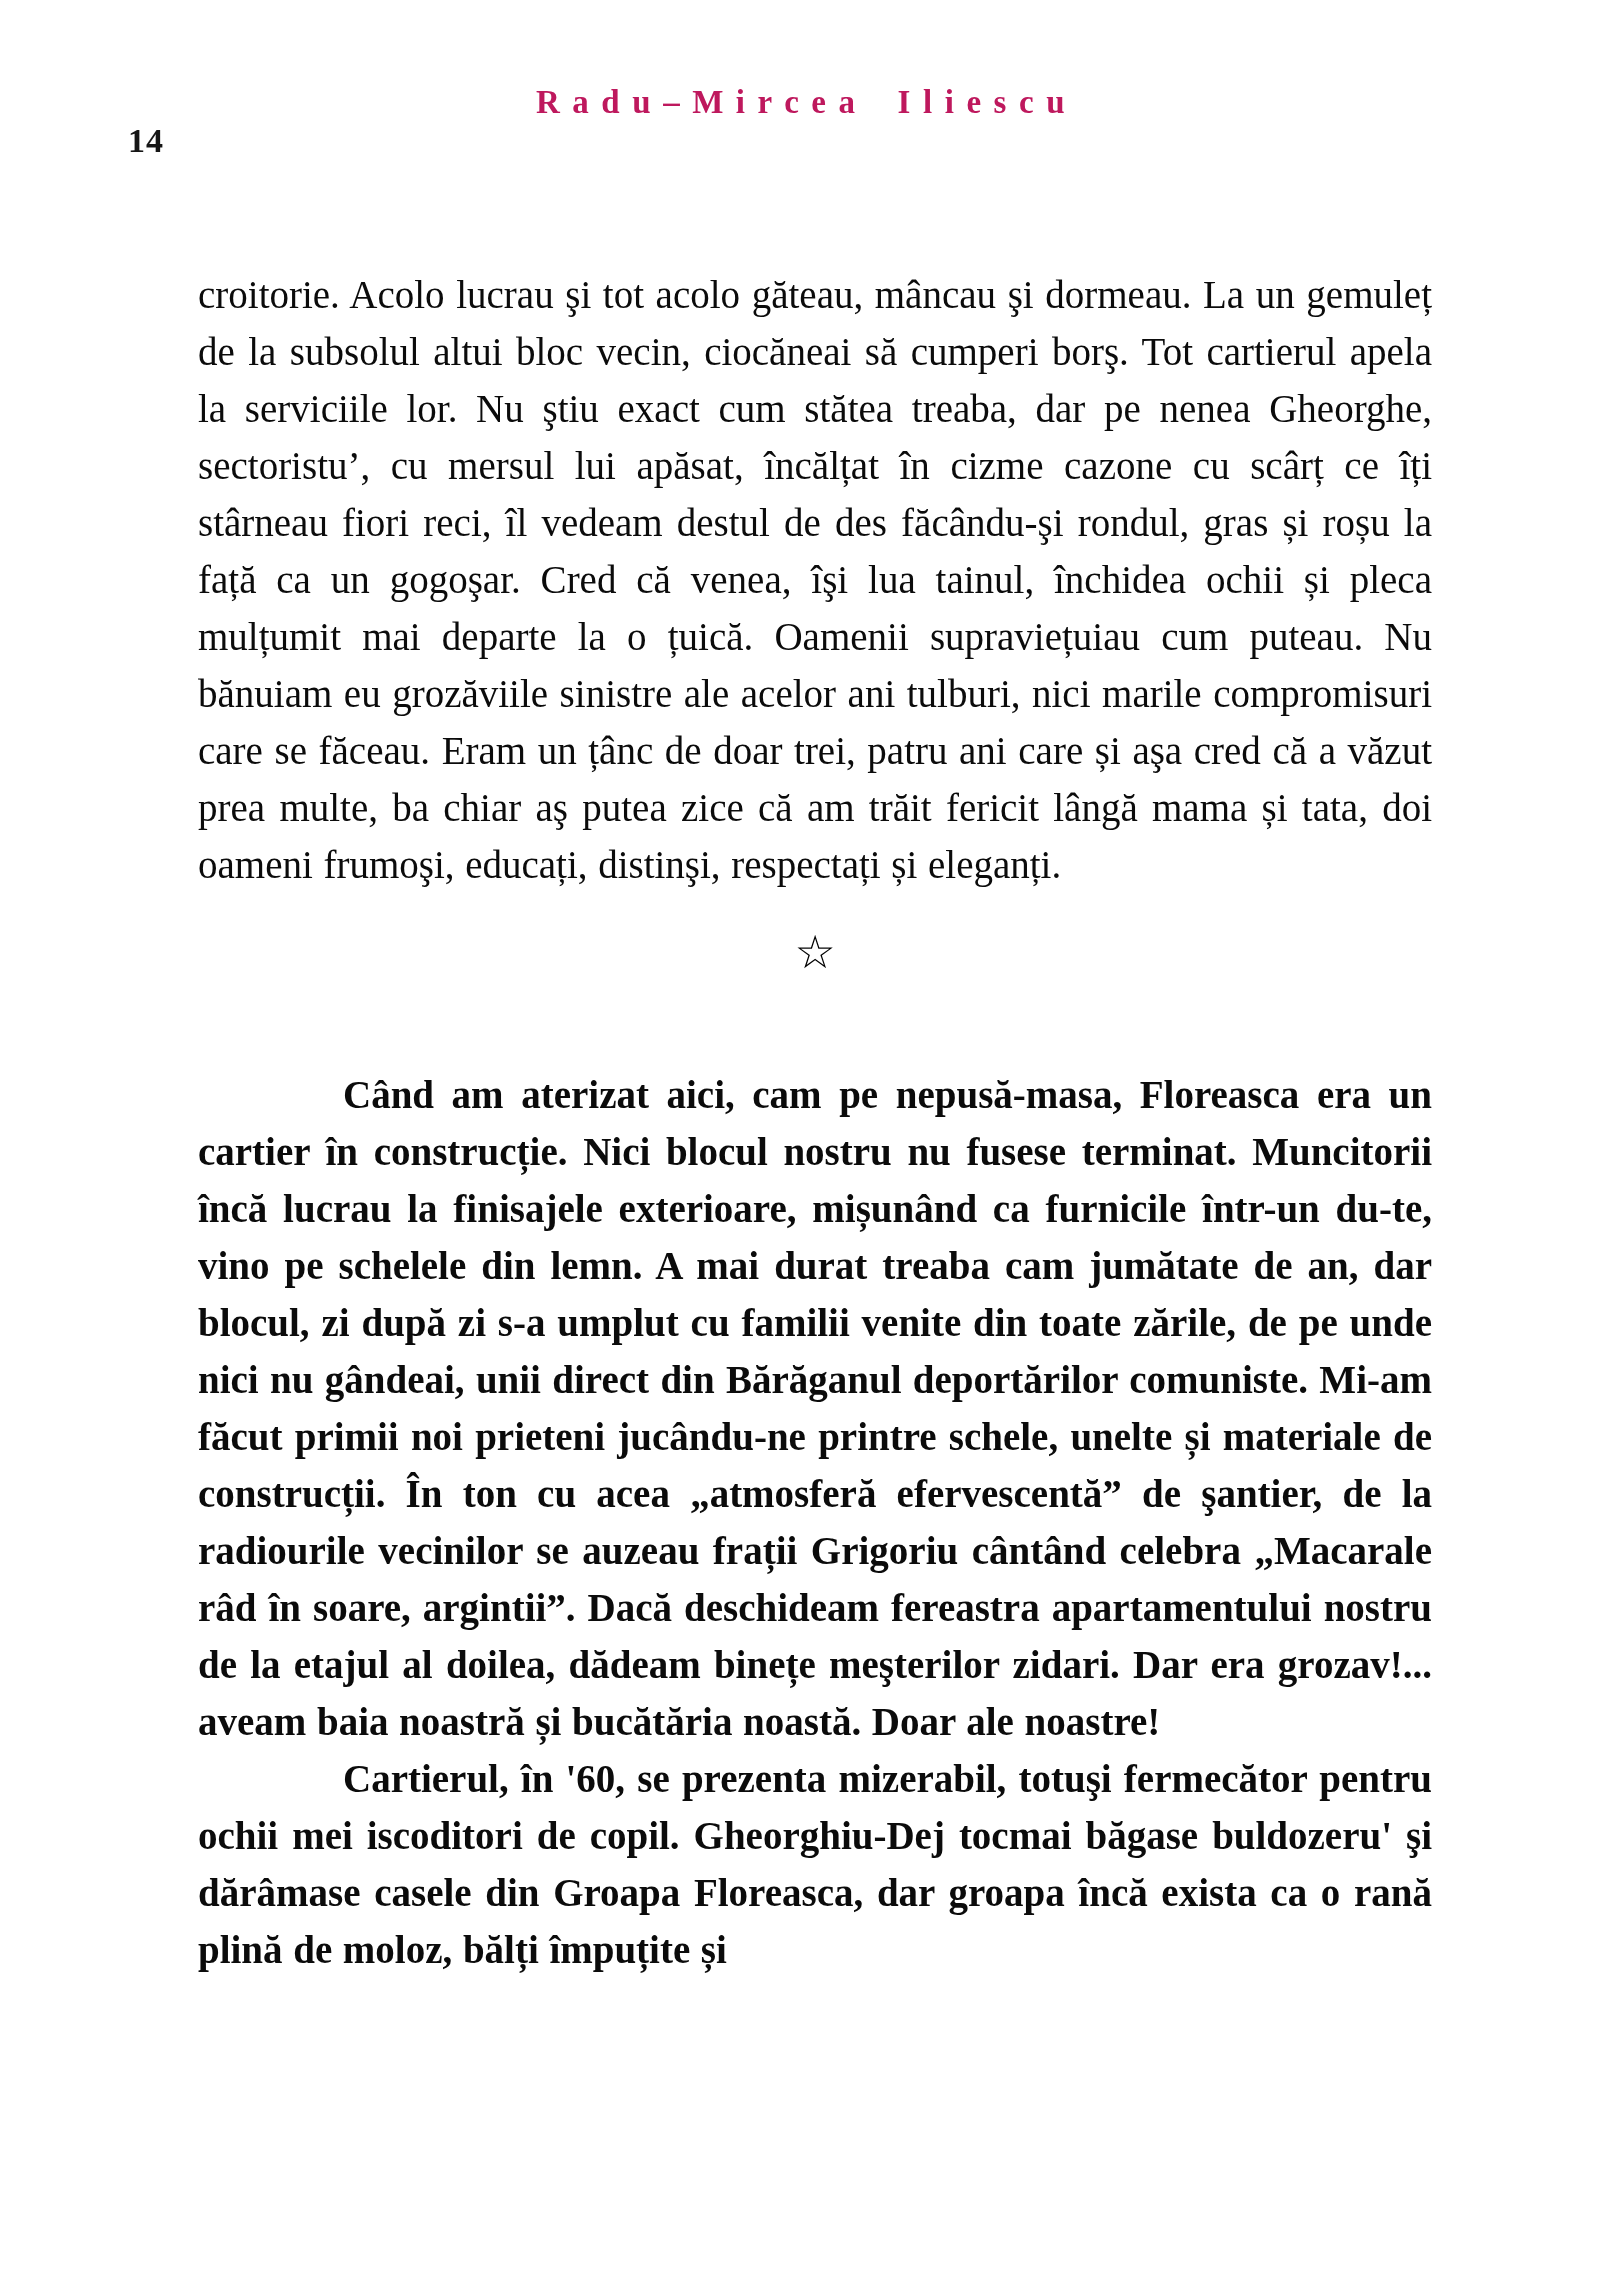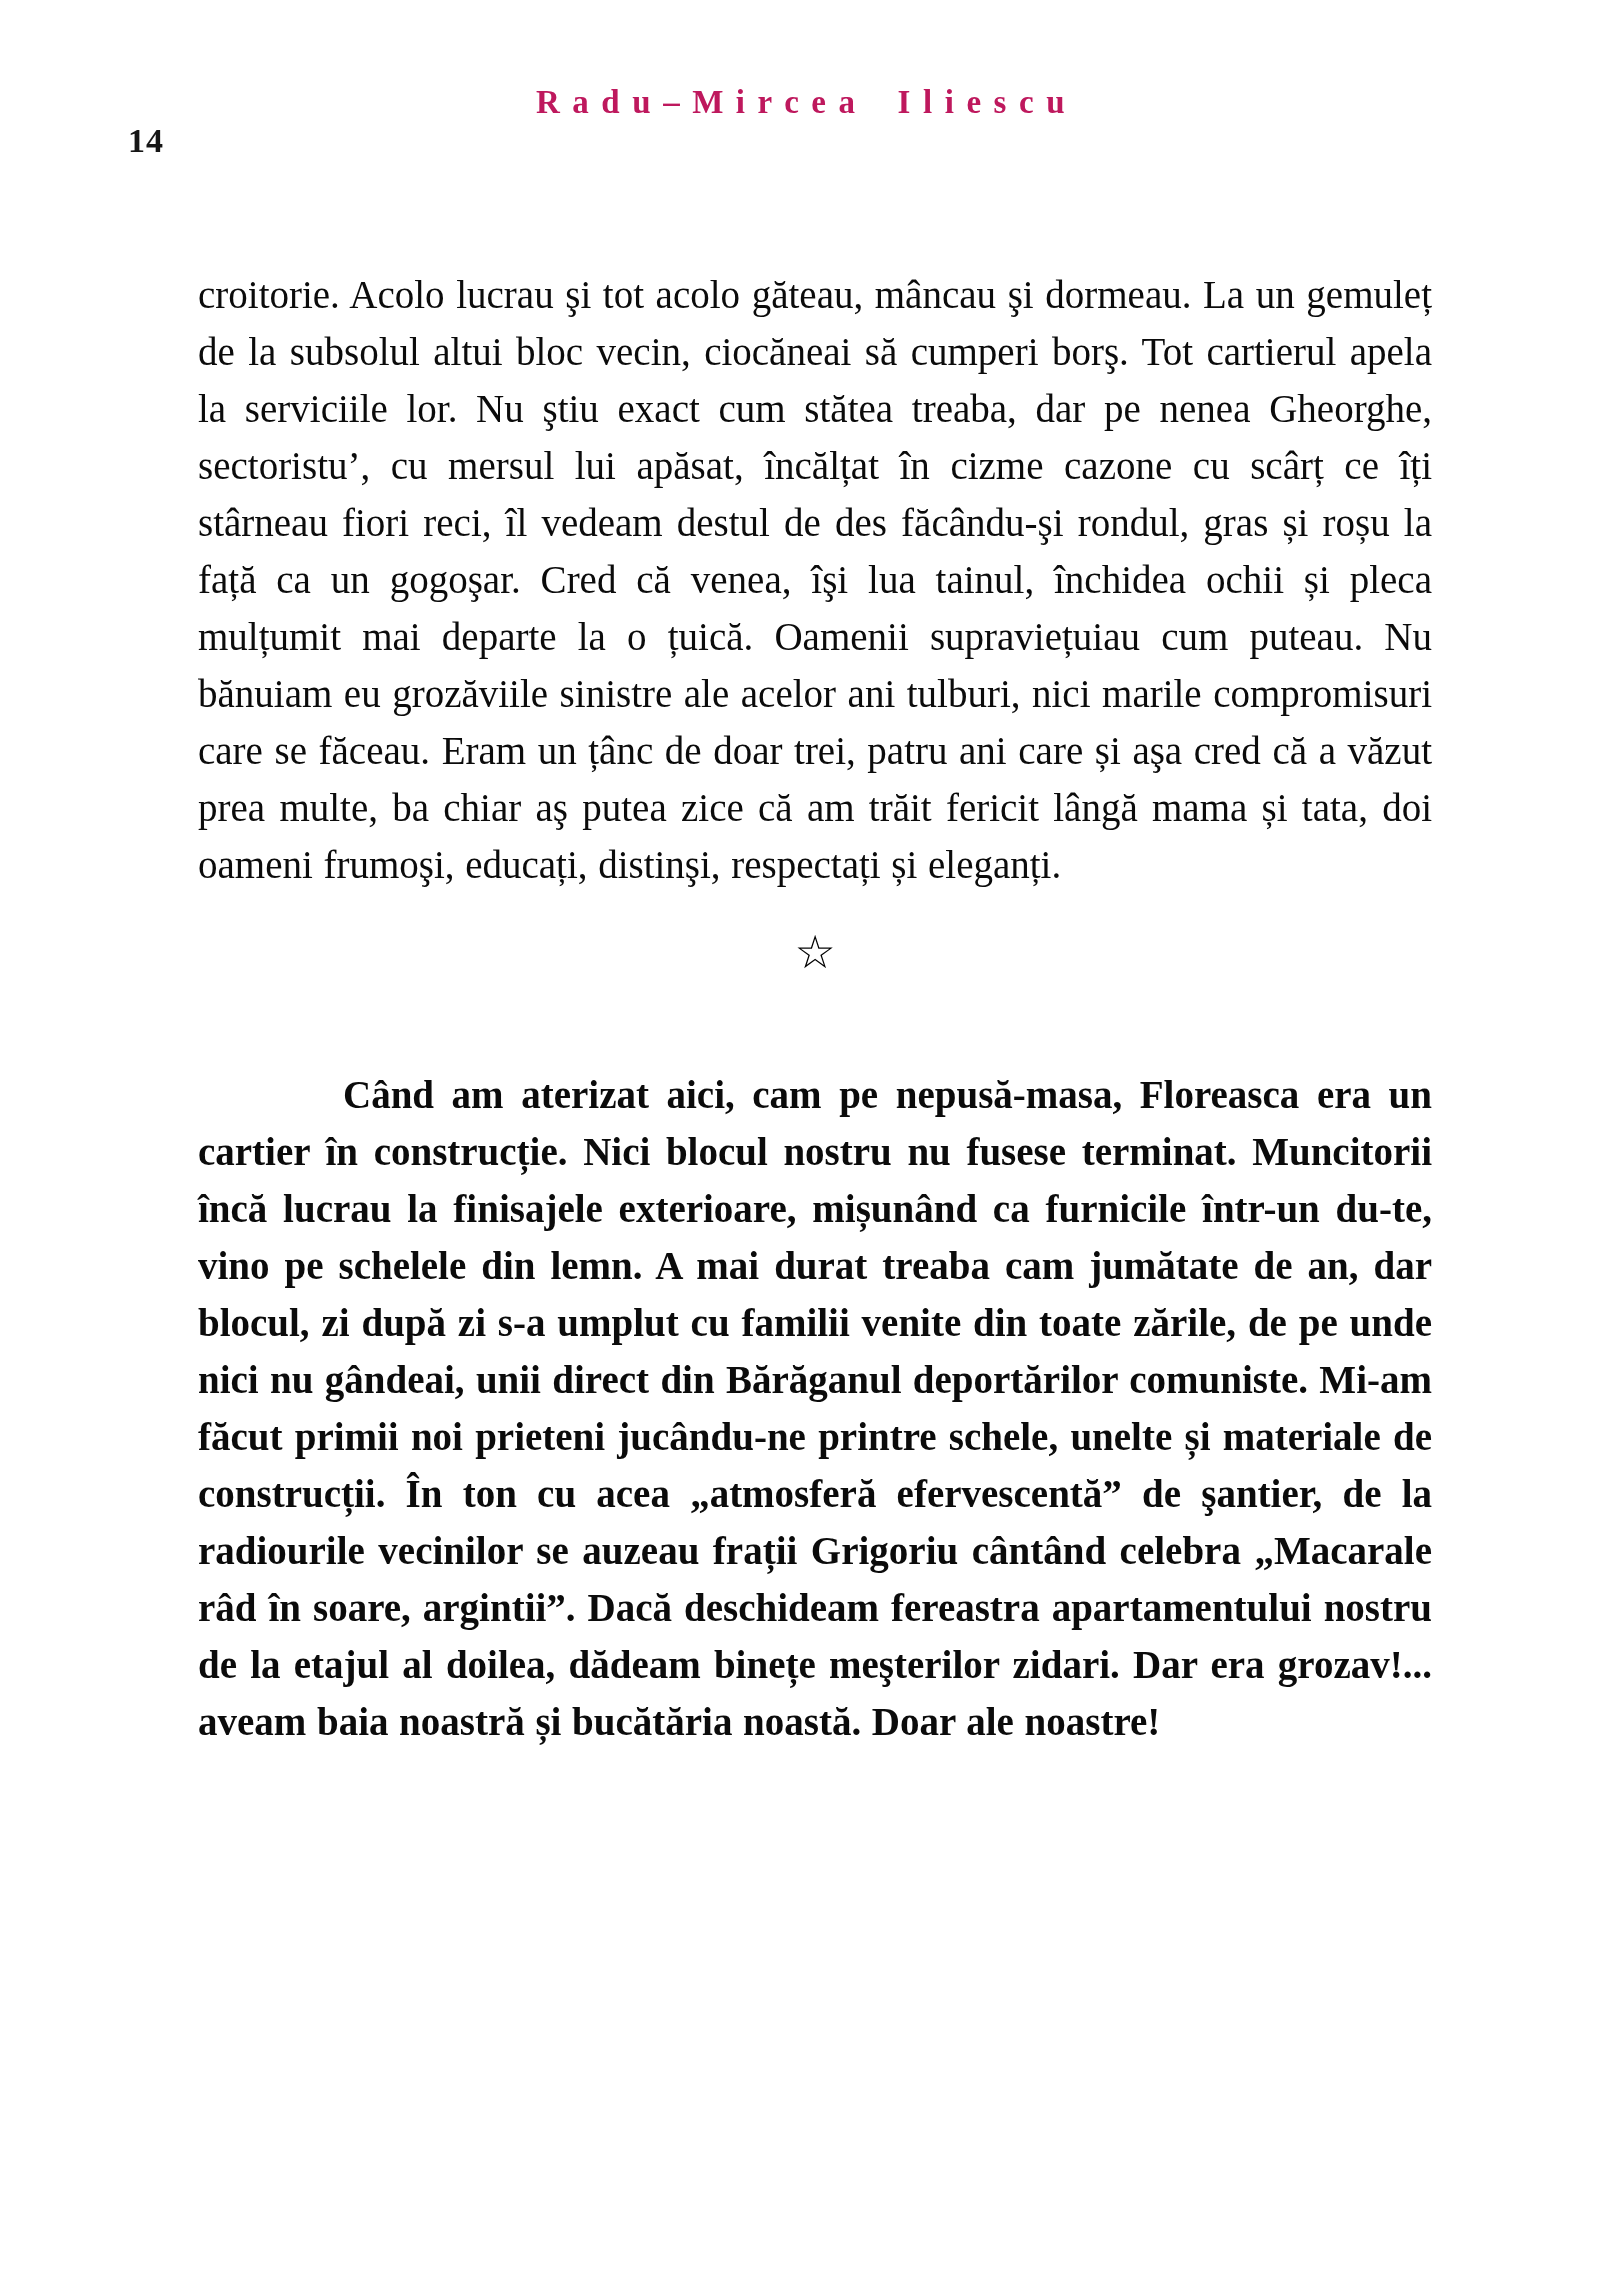--- a/index.html
+++ b/index.html
@@ -80,17 +80,18 @@
   <div class="body-text">
 
     <p>croitorie. Acolo lucrau şi tot acolo găteau, mâncau şi dormeau. La un gemuleț de la subsolul altui bloc vecin, ciocăneai să cumperi borş. Tot cartierul apela la serviciile lor. Nu ştiu exact cum stătea treaba, dar pe nenea Gheorghe, sectoristu’, cu mersul lui apăsat, încălțat în cizme cazone cu scârț ce îți stârneau fiori reci, îl vedeam destul de des făcându-şi rondul, gras și roșu la față ca un gogoşar. Cred că venea, îşi lua tainul, închidea ochii și pleca mulțumit mai departe la o țuică. Oamenii supraviețuiau cum puteau. Nu bănuiam eu grozăviile sinistre ale acelor ani tulburi, nici marile compromisuri care se făceau. Eram un țânc de doar trei, patru ani care și aşa cred că a văzut prea multe, ba chiar aş putea zice că am trăit fericit lângă mama și tata, doi oameni frumoşi, educați, distinşi, respectați și eleganți.</p>
 
     <div class="section-divider">
       <span>☆</span>
     </div>
 
     <p class="indented">Când am aterizat aici, cam pe nepusă-masa, Floreasca era un cartier în construcție. Nici blocul nostru nu fusese terminat. Muncitorii încă lucrau la finisajele exterioare, mișunând ca furnicile într-un du-te, vino pe schelele din lemn. A mai durat treaba cam jumătate de an, dar blocul, zi după zi s-a umplut cu familii venite din toate zările, de pe unde nici nu gândeai, unii direct din Bărăganul deportărilor comuniste. Mi-am făcut primii noi prieteni jucându-ne printre schele, unelte și materiale de construcții. În ton cu acea „atmosferă efervescentă” de şantier, de la radiourile vecinilor se auzeau frații Grigoriu cântând celebra „Macarale râd în soare, argintii”. Dacă deschideam fereastra apartamentului nostru de la etajul al doilea, dădeam binețe meşterilor zidari. Dar era grozav!... aveam baia noastră și bucătăria noastă. Doar ale noastre!</p>
 
+    <p class="indented">Cartierul, în '60, se prezenta mizerabil, totuşi fermecător pentru ochii mei iscoditori de copil. Gheorghiu-Dej tocmai băgase buldozeru' şi dărâmase casele din Groapa Floreasca, dar groapa încă exista ca o rană plină de moloz, bălți împuțite și</p>
 
   </div>
 
 </div>
 
 
 </body></html>

